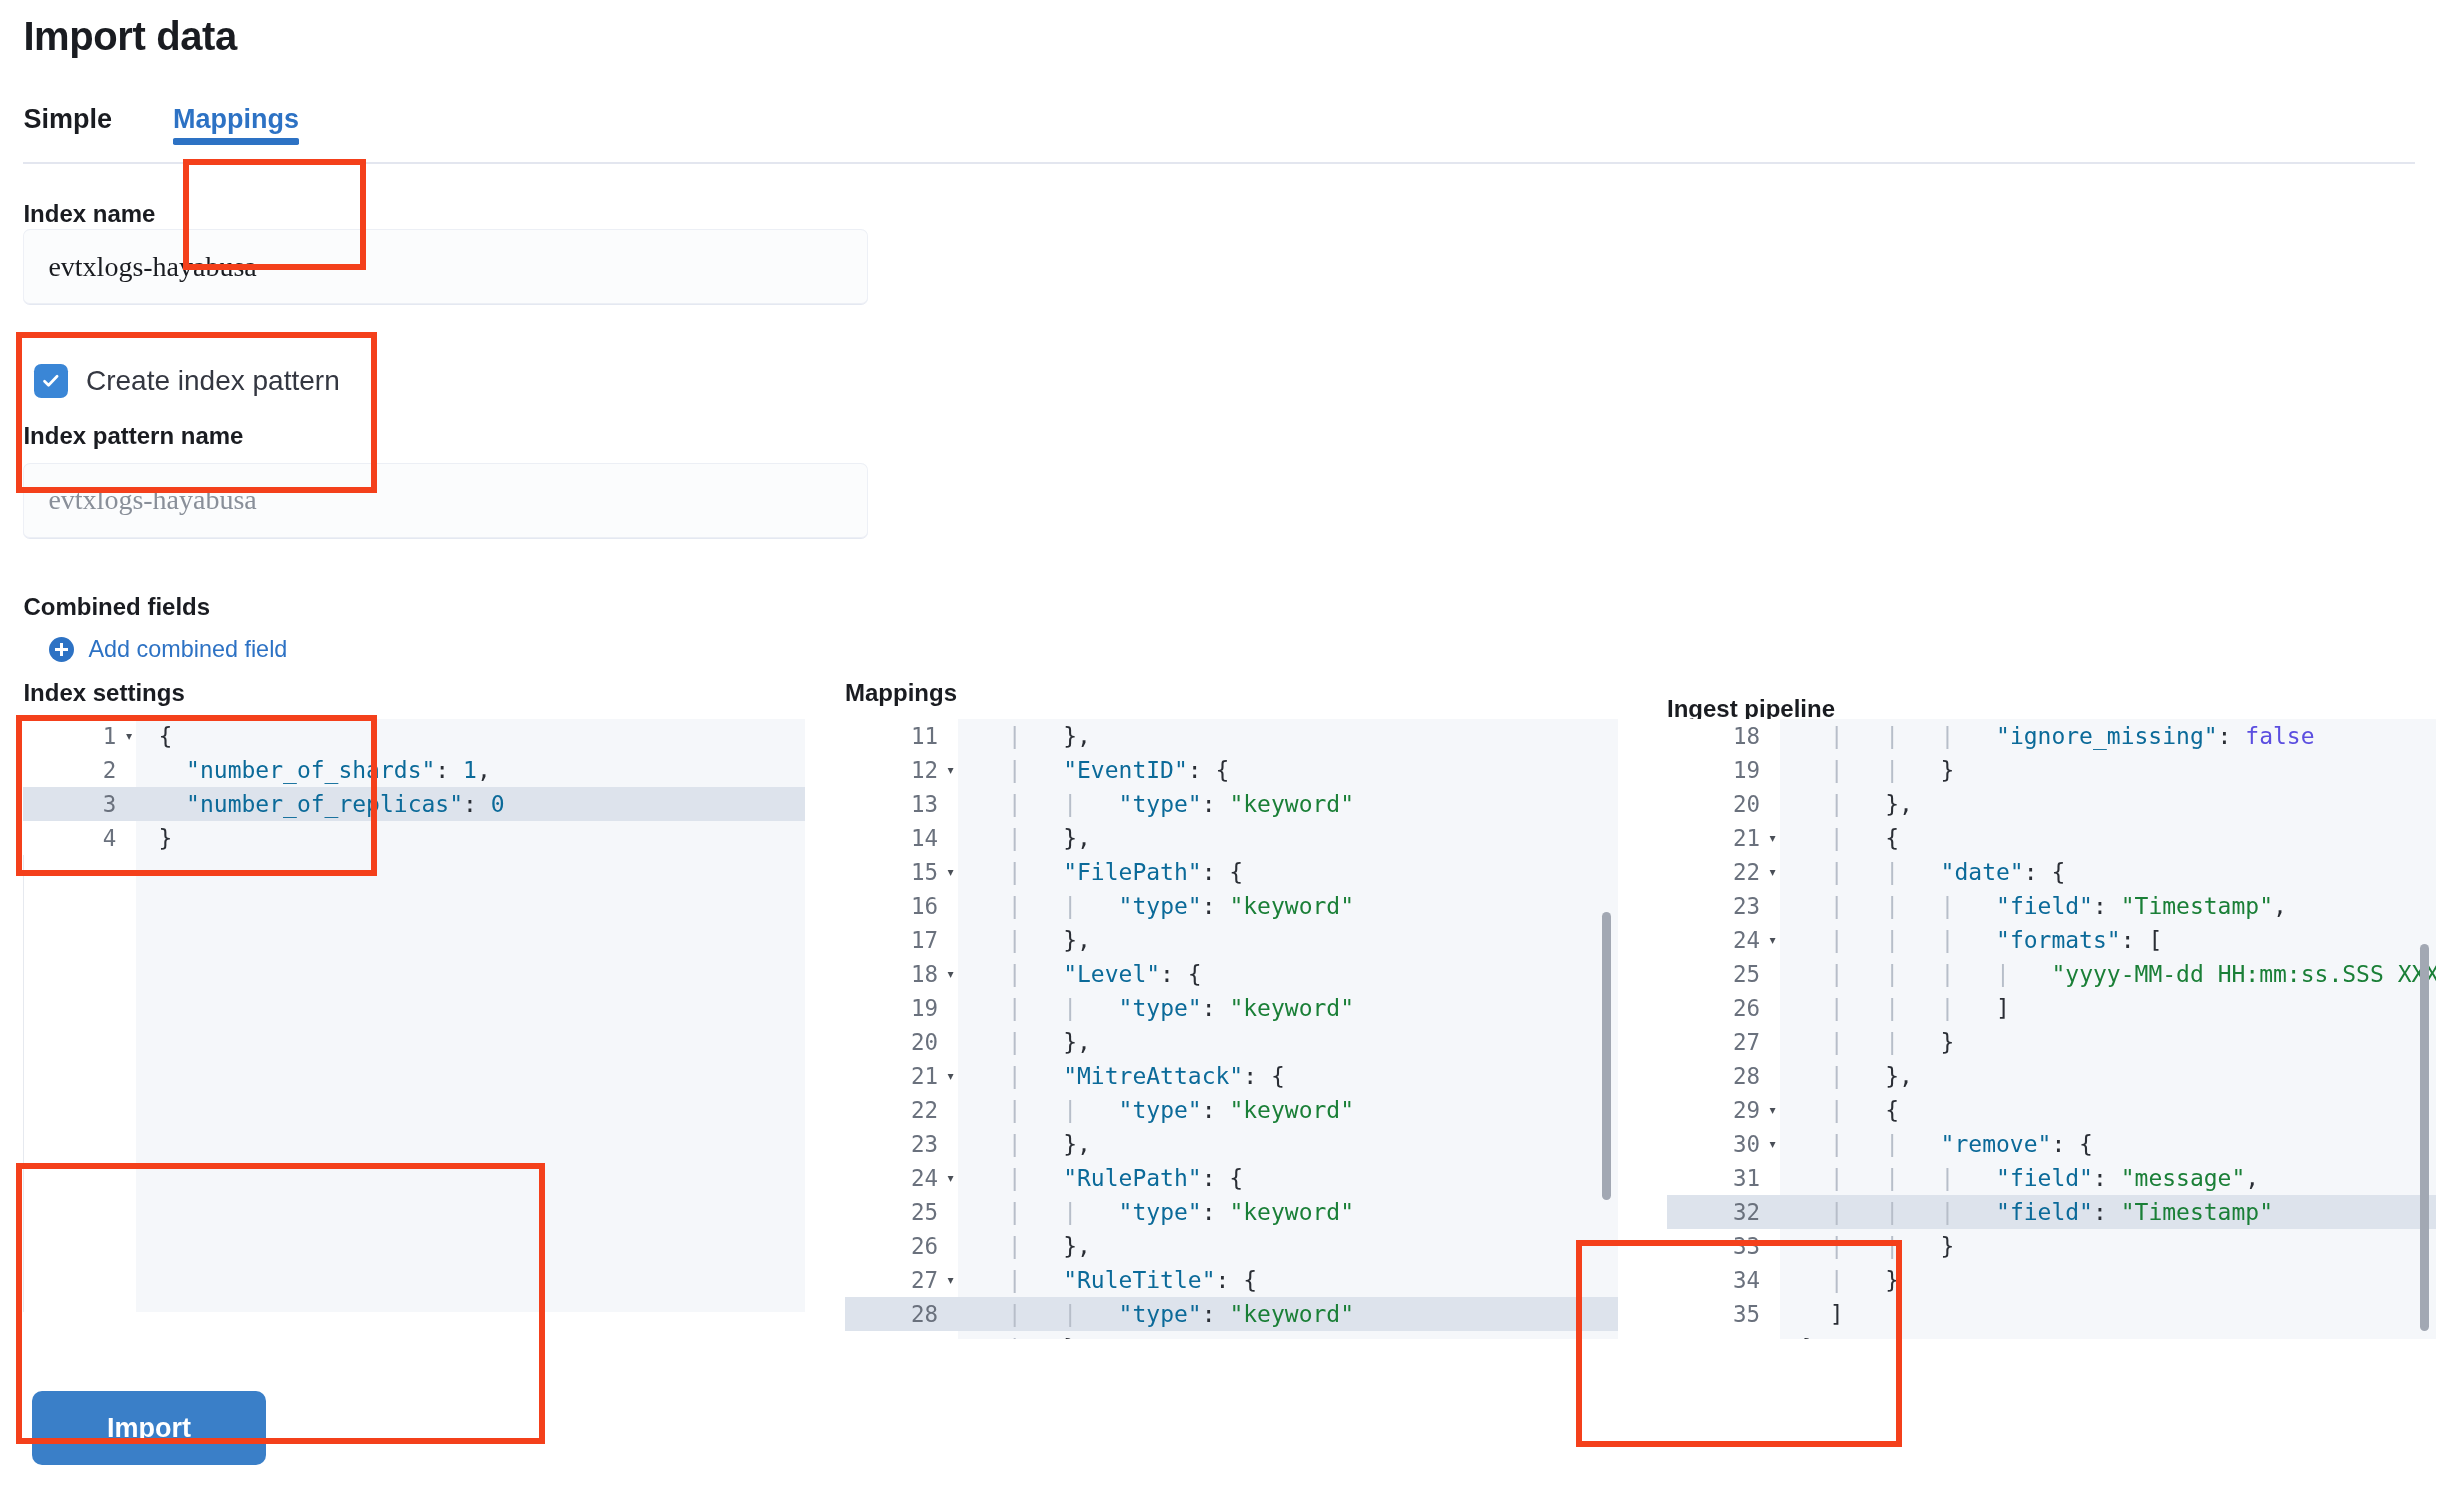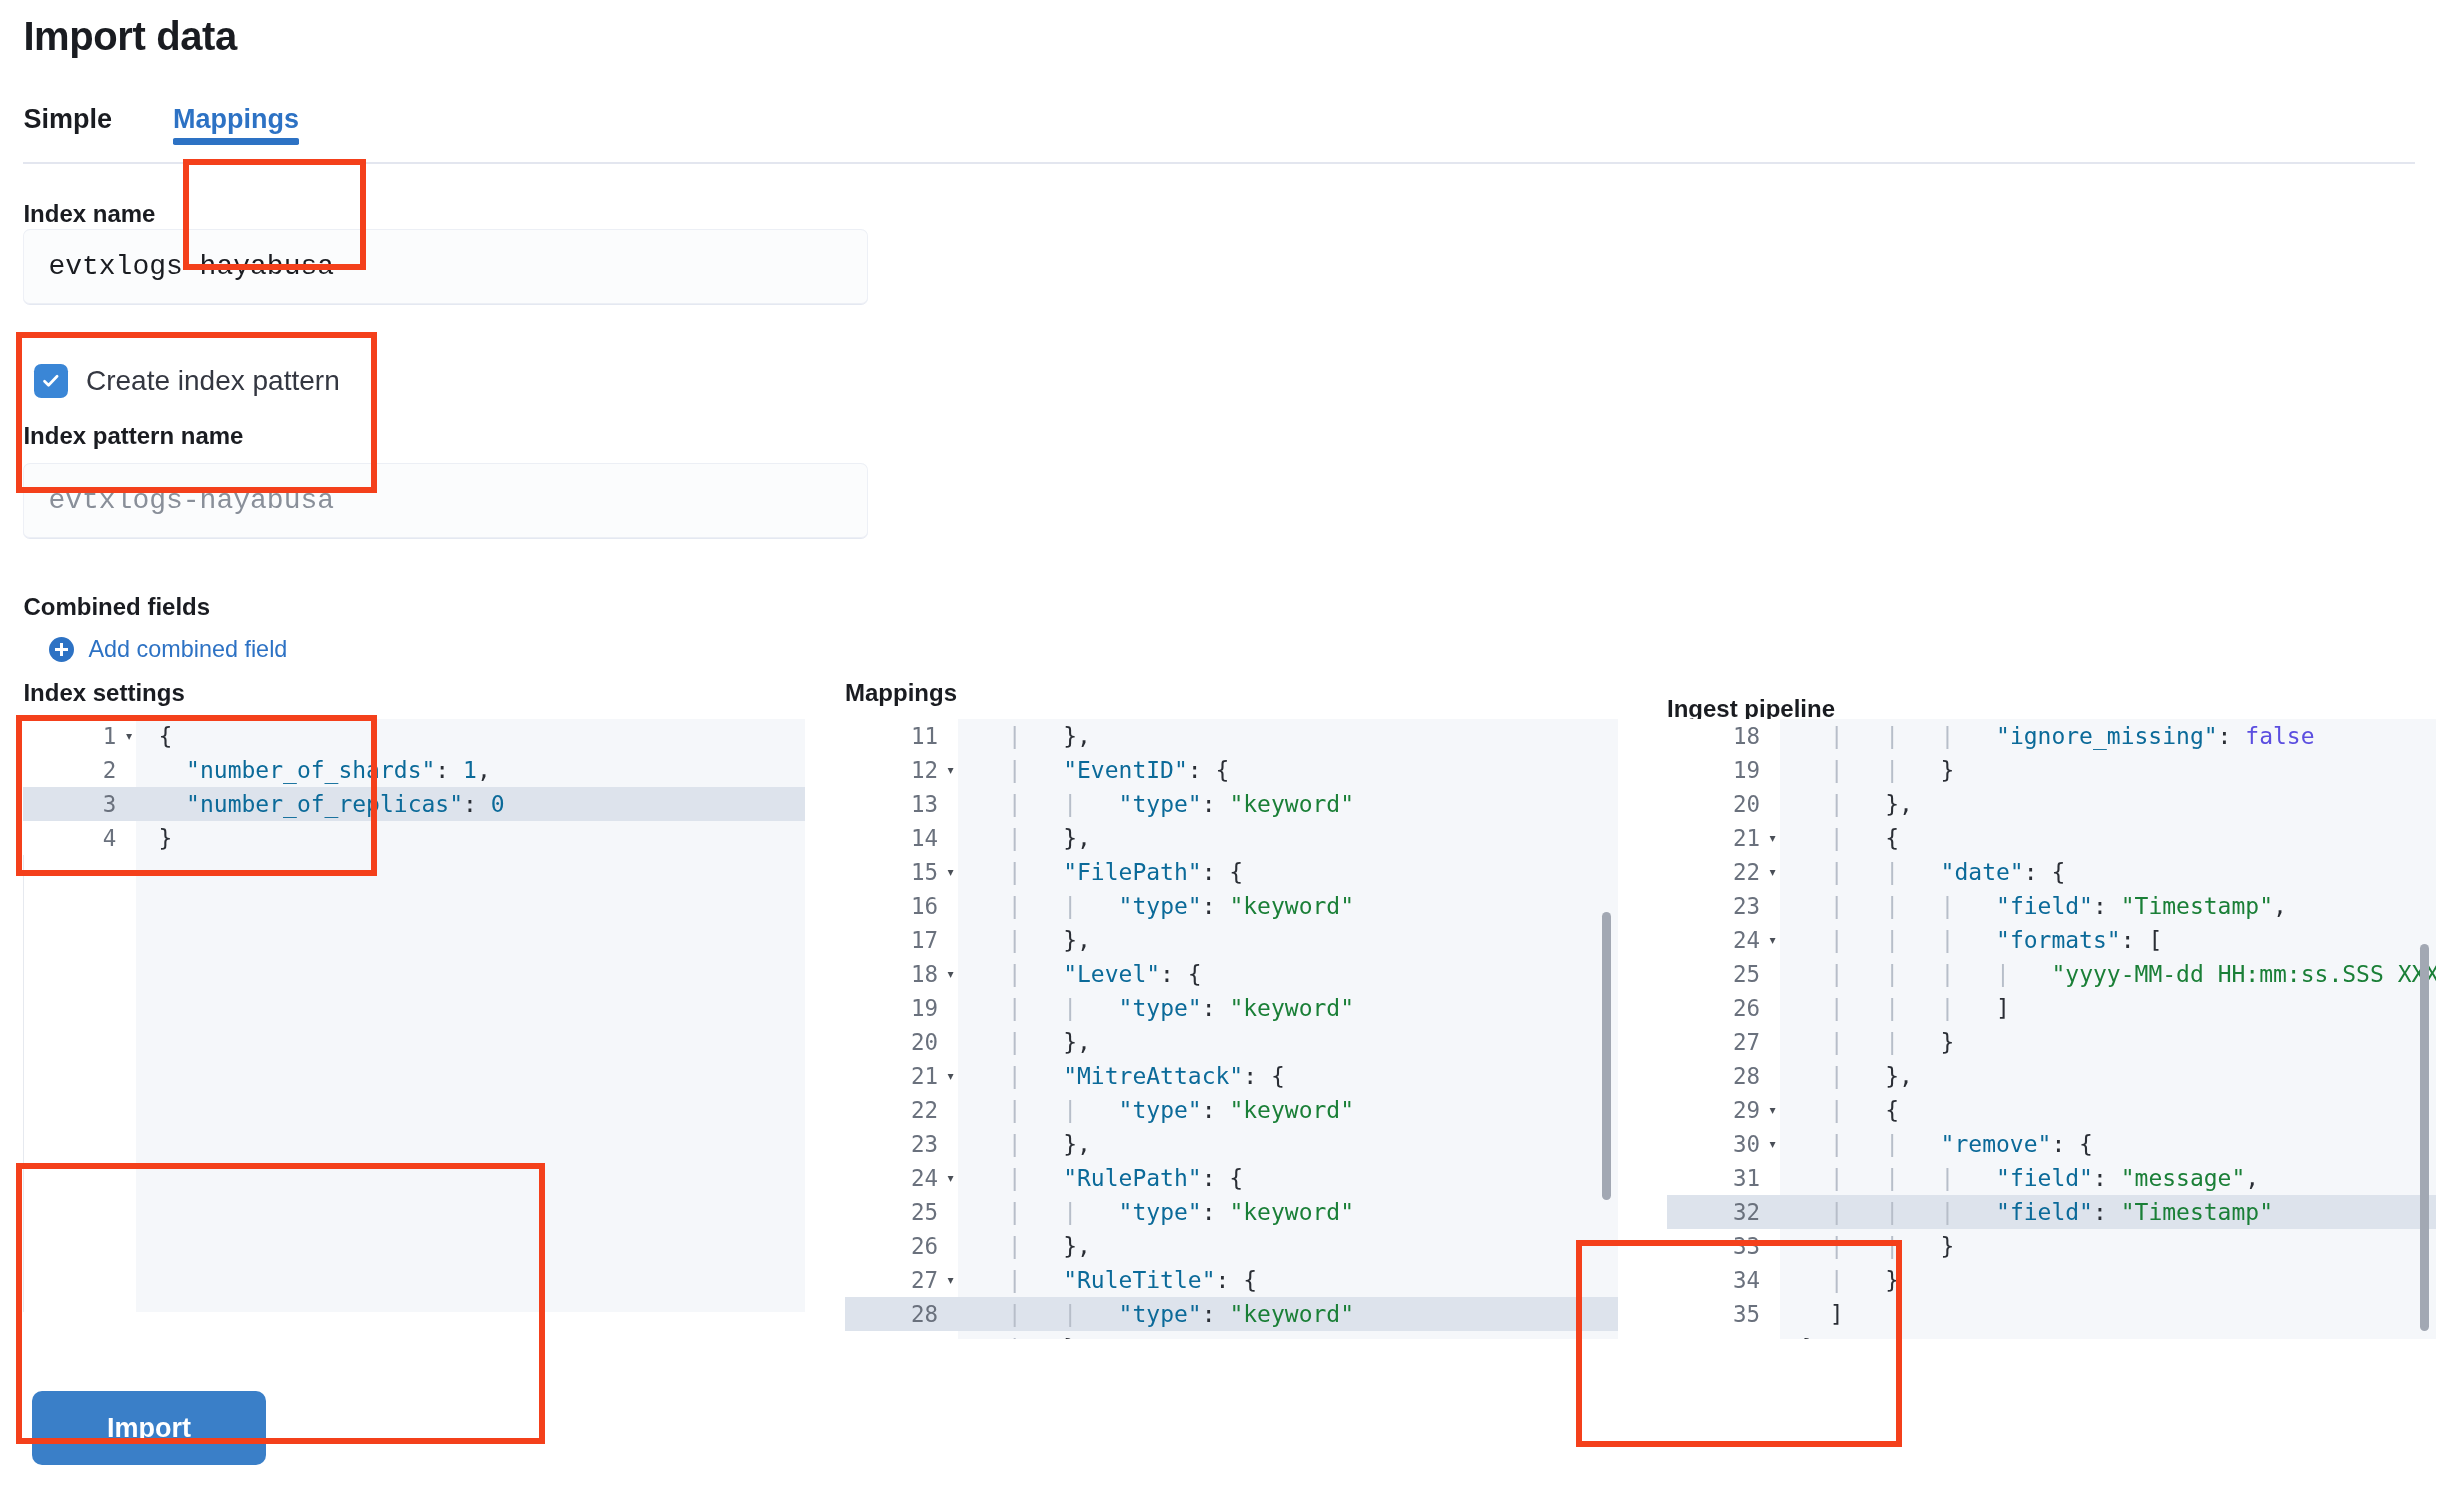--- a/index.html
+++ b/index.html
@@ -48,21 +48,21 @@
   .field-label {
     font-size: 24px; font-weight: bold; color: #1a1c21;
   }
   .text-input {
     width: 845px; height: 76px;
     background: #fbfcfd;
     border: none;
     border-bottom: 1.8px solid #e4e8f1;
     border-radius: 7.2px;
     box-shadow: inset 0 0 0 0.9px #eceff5;
-    font-family: Liberation Mono, monospace;
+    font-family: Liberation Serif, serif;
     font-size: 28px;
     color: #1a1c21;
     padding: 0 25px;
     outline: none;
   }
   .text-input::placeholder { color: #898f99; }
 
   #index-name-group { position: absolute; left: 23.4px; top: 200px; }
   #index-name-group .field-label { margin-bottom: 1px; }
 

